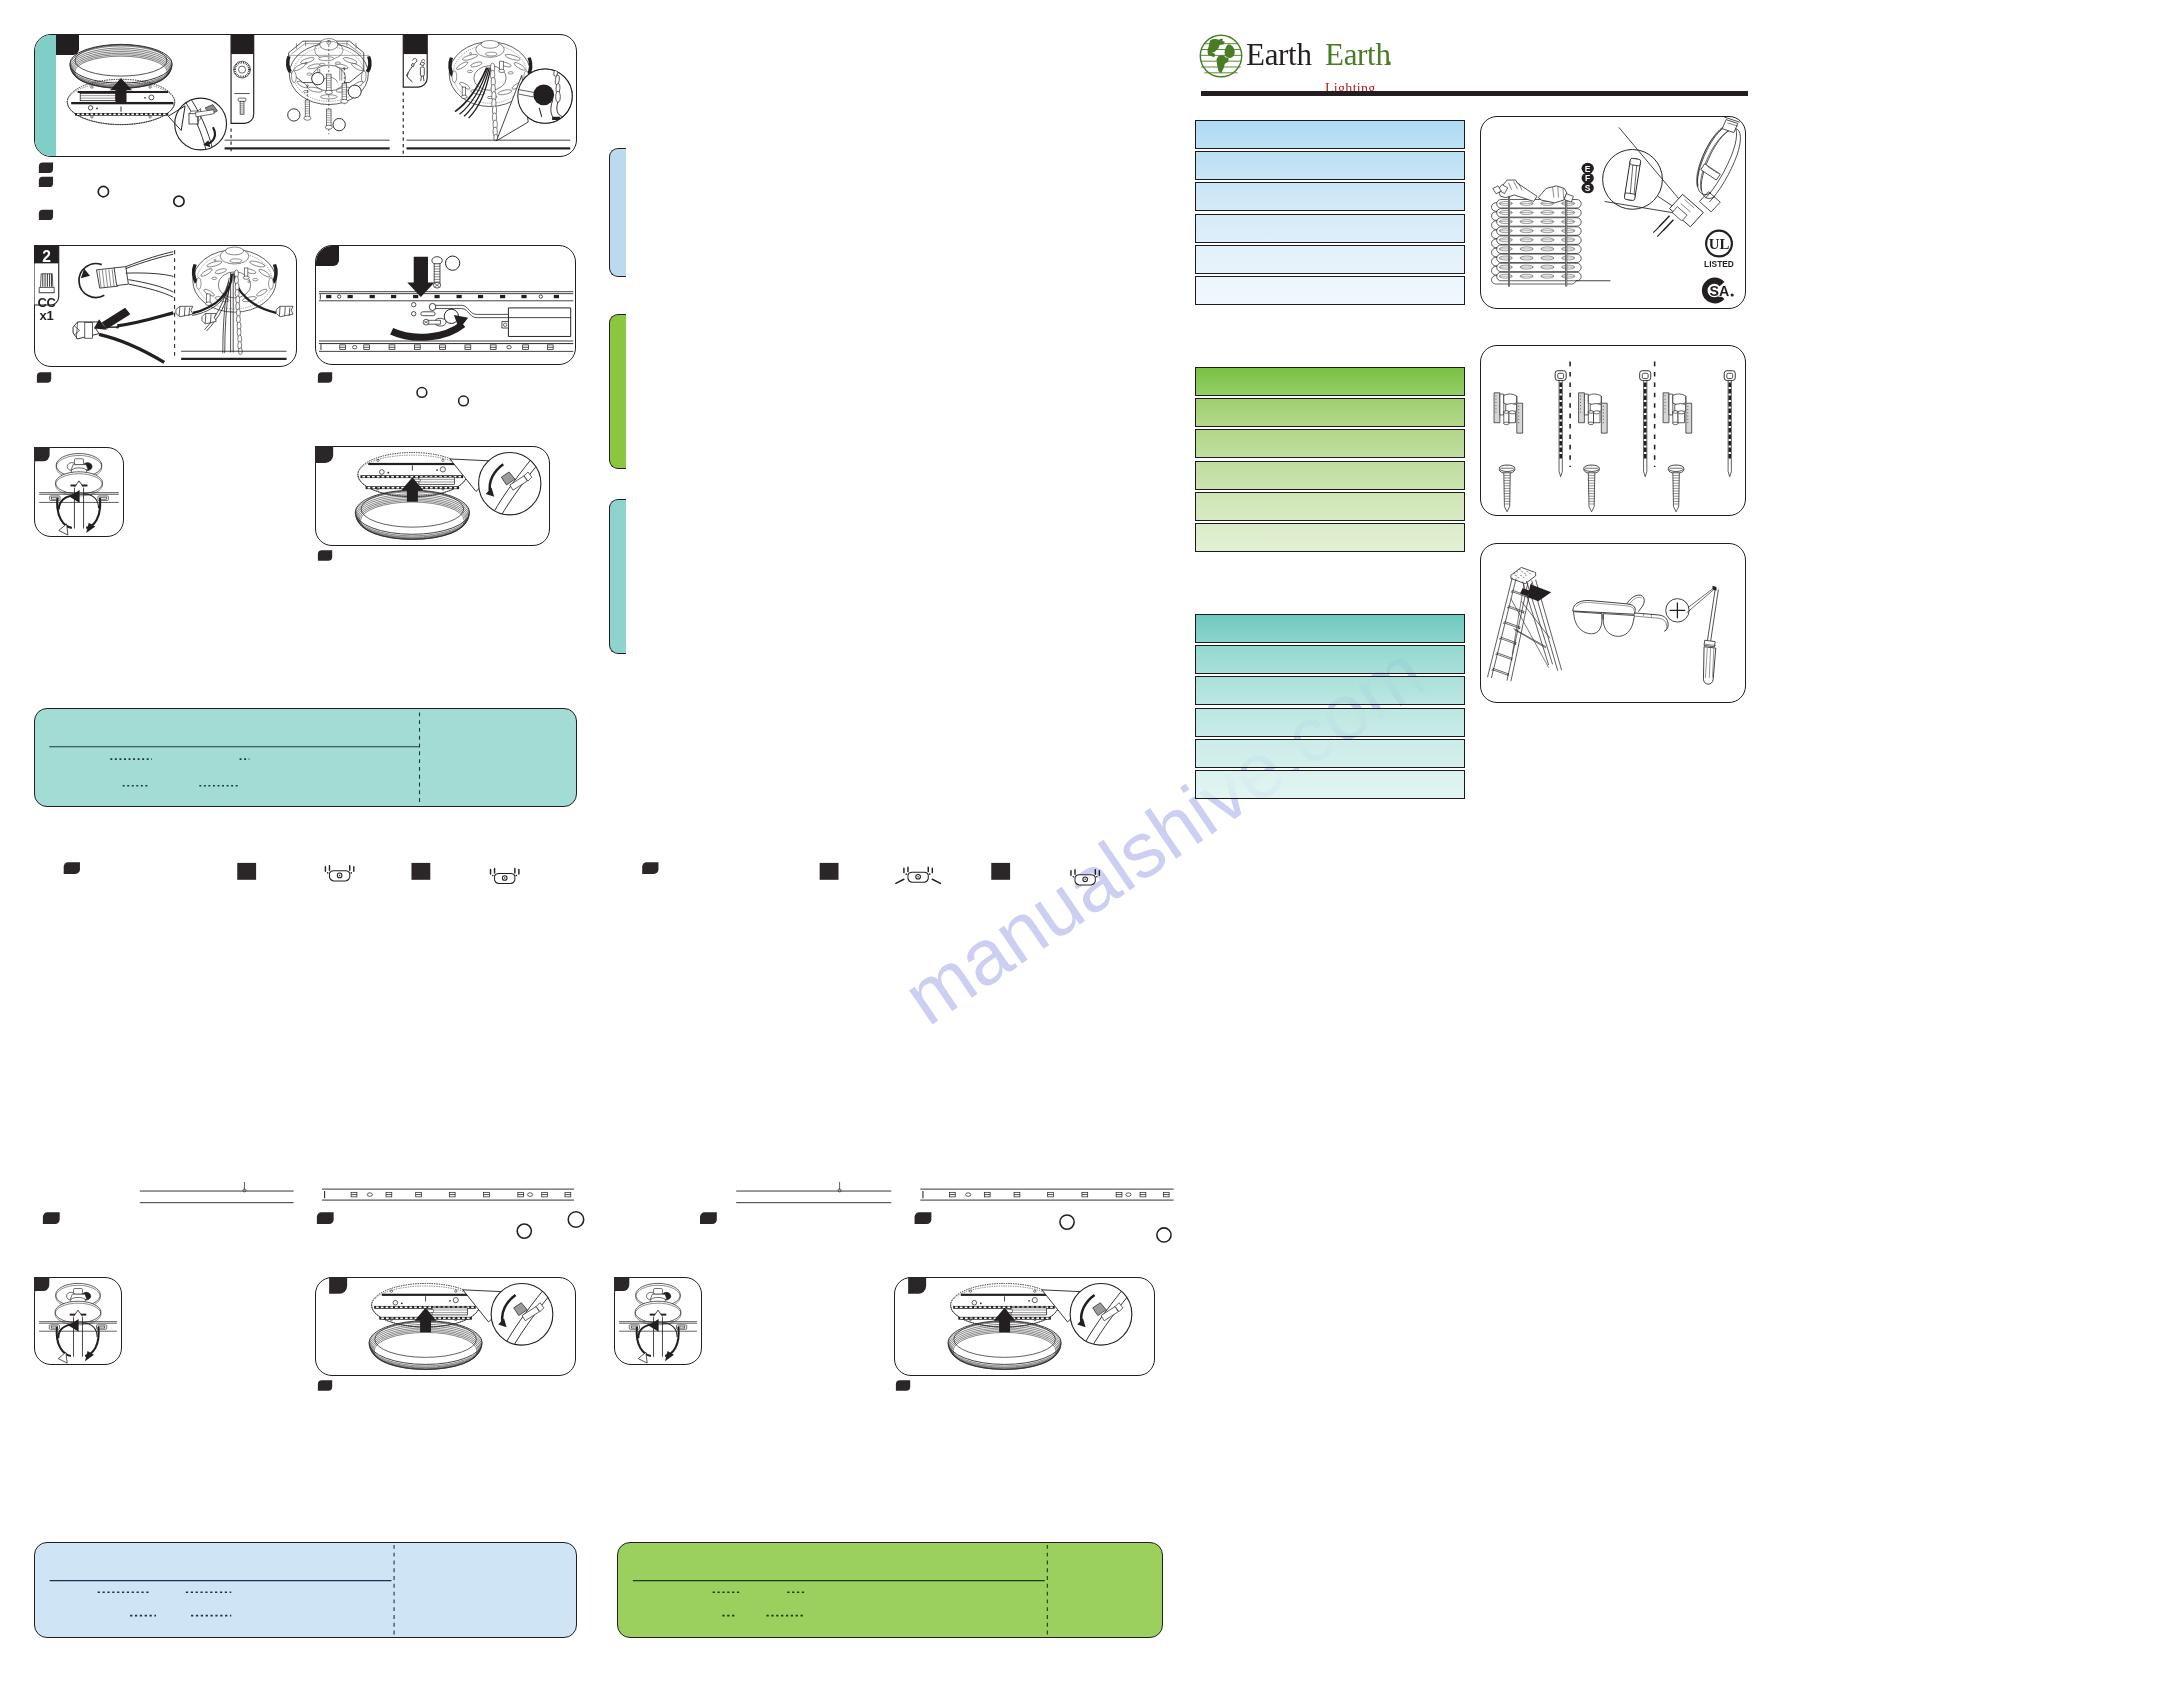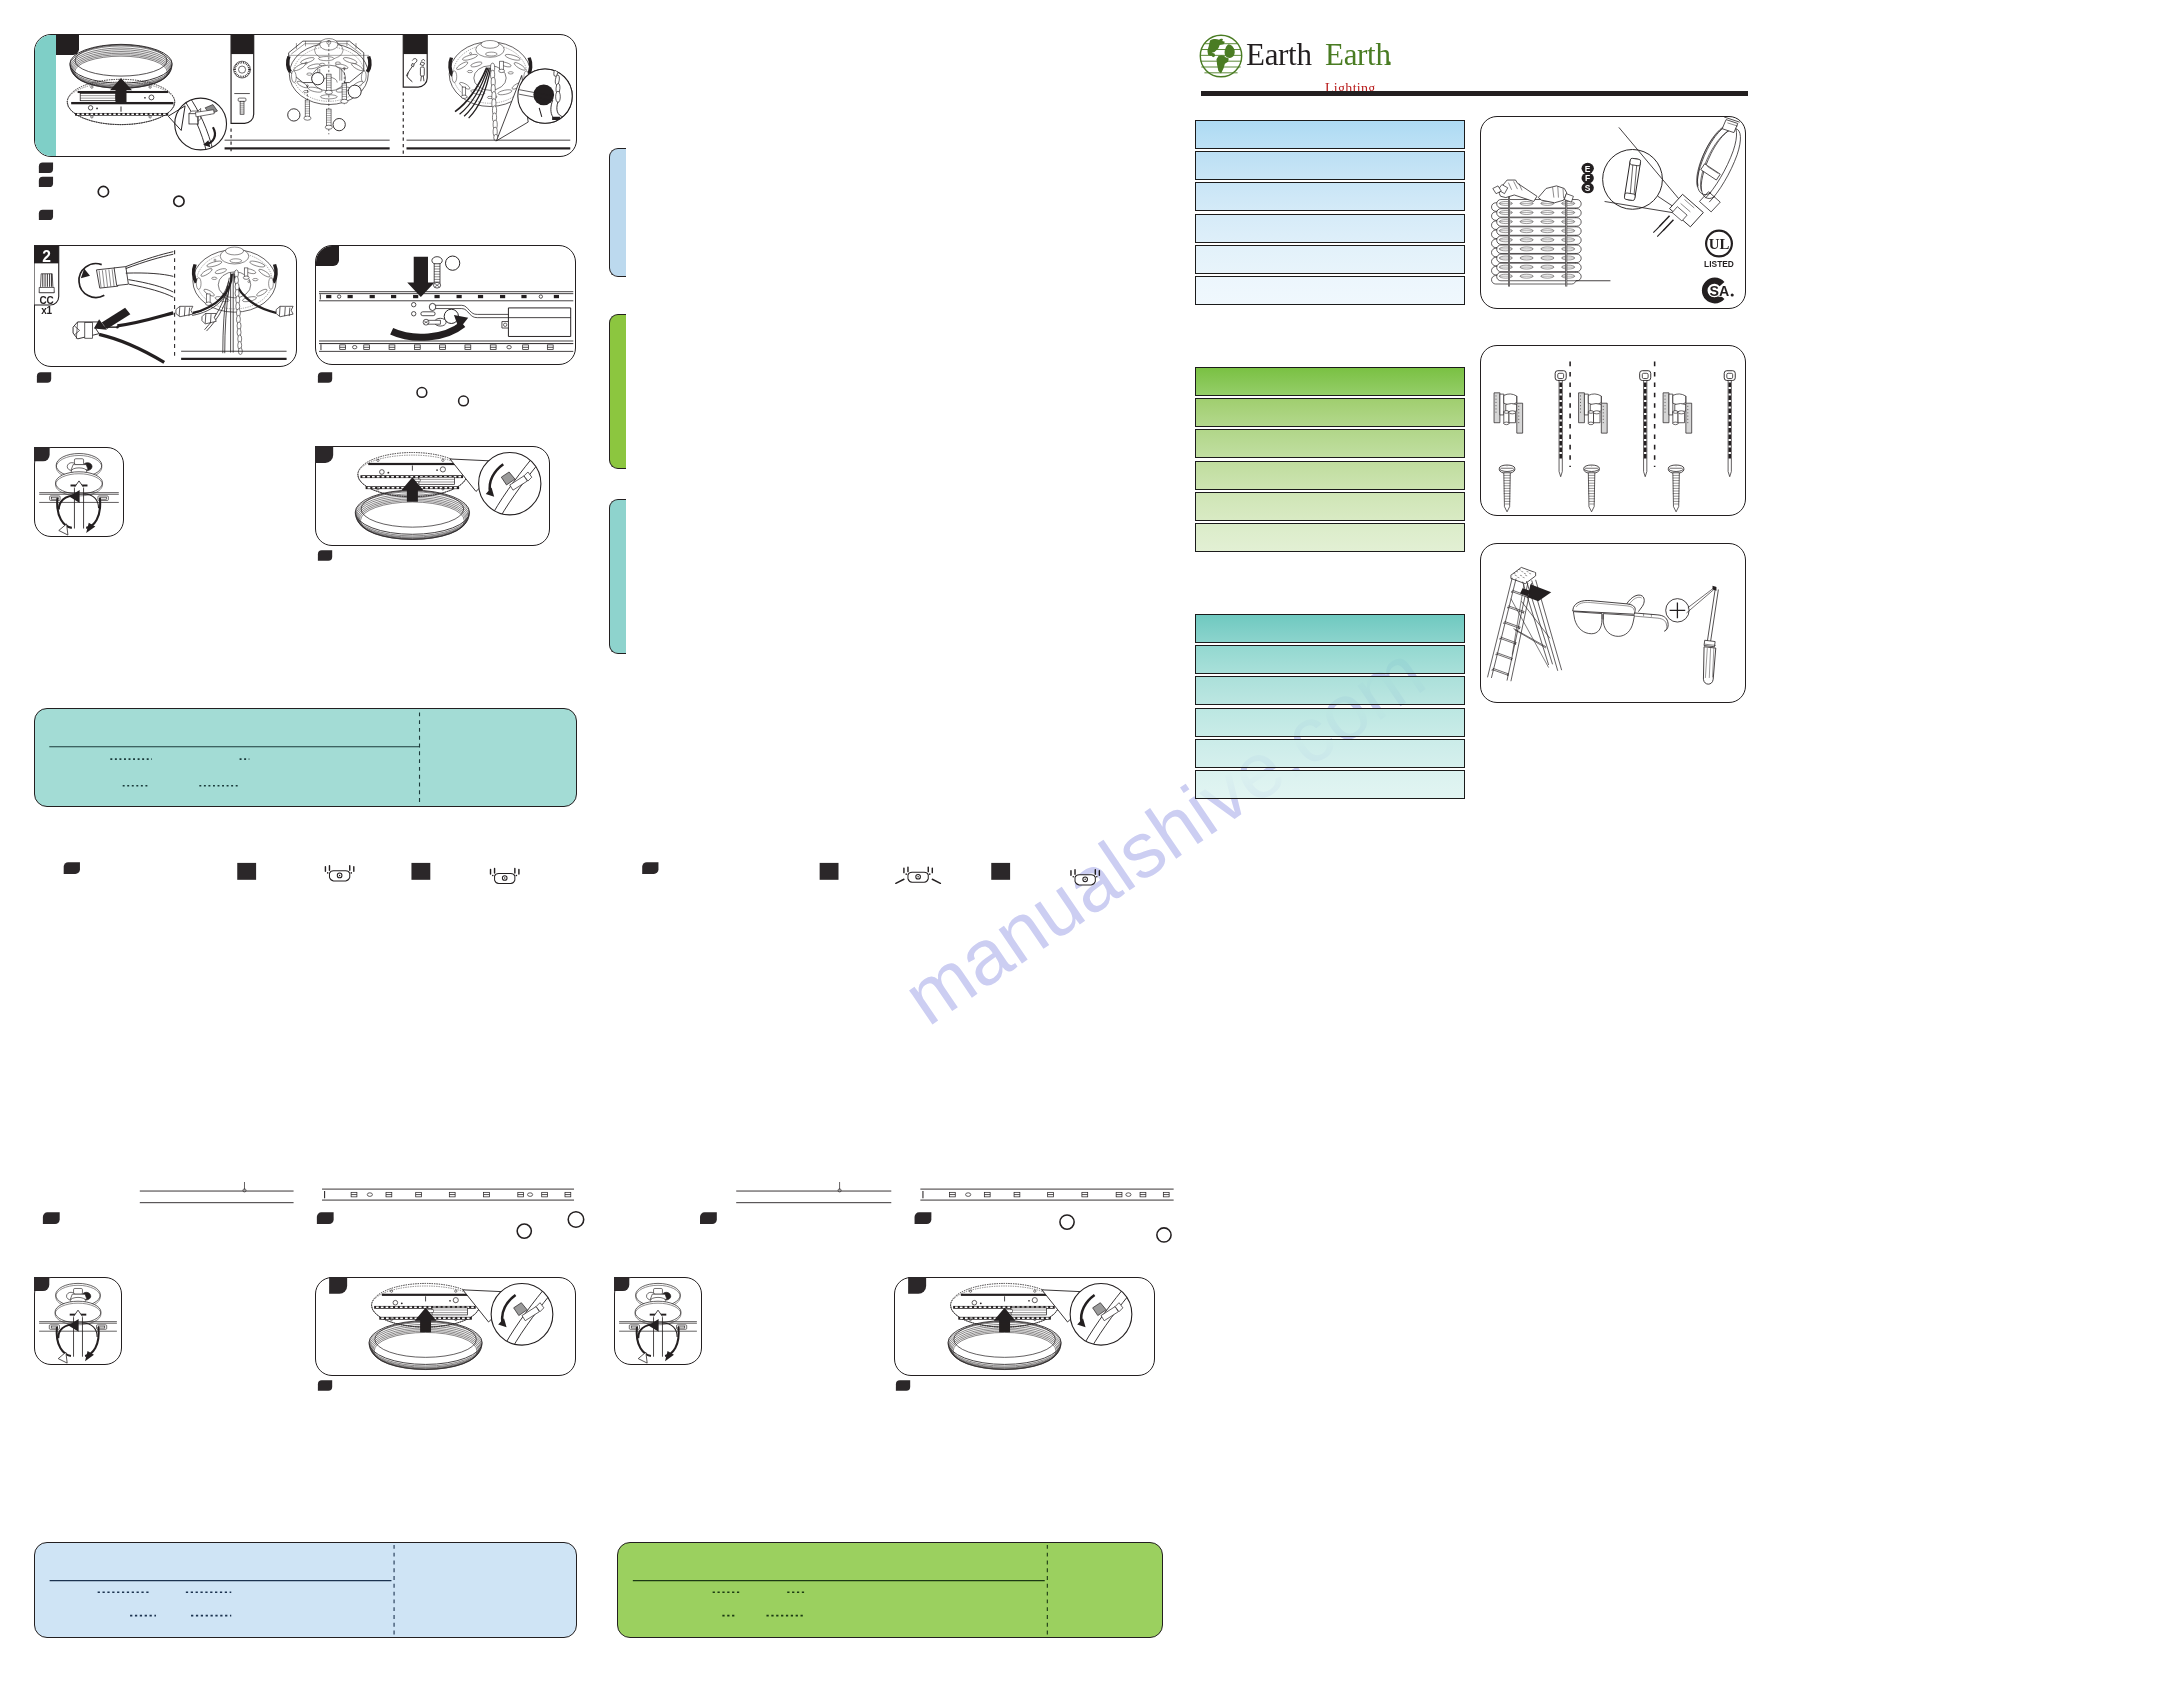--- a/index.html
+++ b/index.html
@@ -444,21 +444,21 @@
           <path d="M378 94 l-1 15 M386 95 l-1 14 M393 96 l-1 13"></path>
         </g>
       </g>
 
       <path d="M226 163 h162" stroke-width="1.3"></path>
       <rect x="226" y="173" width="162" height="3.4" fill="#231f20" stroke="none"></rect>
     </g>
   </svg>
 </div>
 <div class="stepnum" style="left:34px;top:249px;width:25px;font-size:15.6px;">2</div>
-<div class="ccqty" style="left:34px;top:296px;width:25px;font-size:10px;letter-spacing:-0.3px;">CC x1</div>
+<div class="ccqty" style="left:34px;top:296px;width:25px;font-size:13px;letter-spacing:-0.3px;">CC x1</div>
 <svg class="abs" style="left:32.5px;top:371px;" width="39" height="26" viewBox="0 0 60 40">
   <path d="M12 2 h16 v10 a6 6 0 0 1 -6 6 h-16 v-10 a6 6 0 0 1 6 -6 z" fill="#2b2729"></path>
 </svg>
 
 <div class="panel" style="left:315px;top:245px;width:261px;height:120px;overflow:hidden;">
   <div style="position:absolute;left:0;top:0;width:23px;height:20px;background:#231f20;
               border-bottom-right-radius:5.8px;"></div>
 </div>
 <div class="abs" style="left:315px;top:245px;width:261px;height:120px;overflow:hidden;">
   <svg width="261" height="120" viewBox="0 0 402 185">

